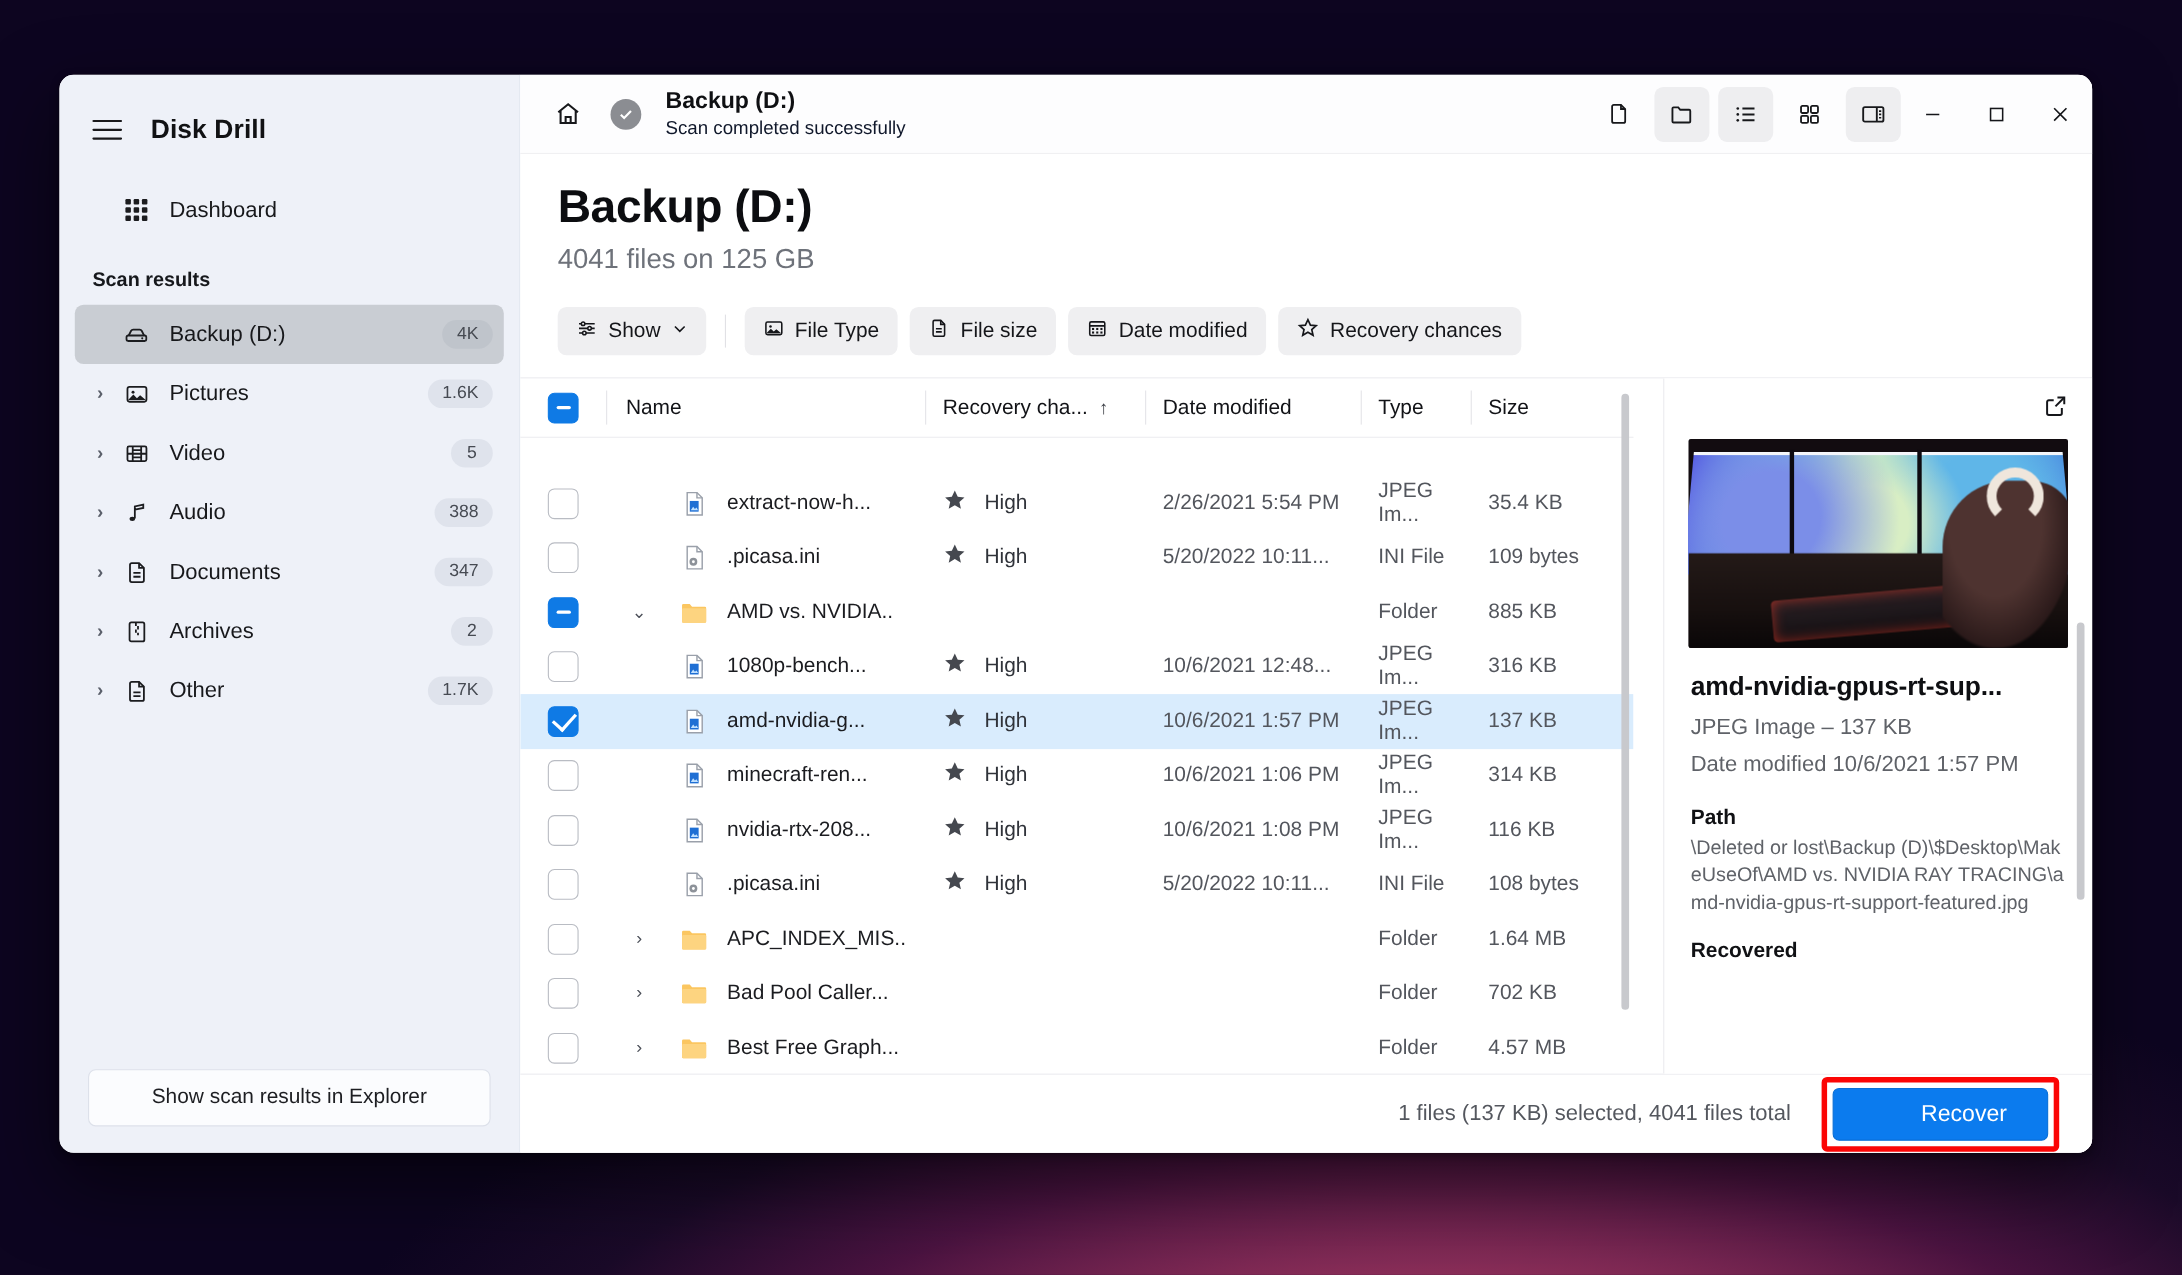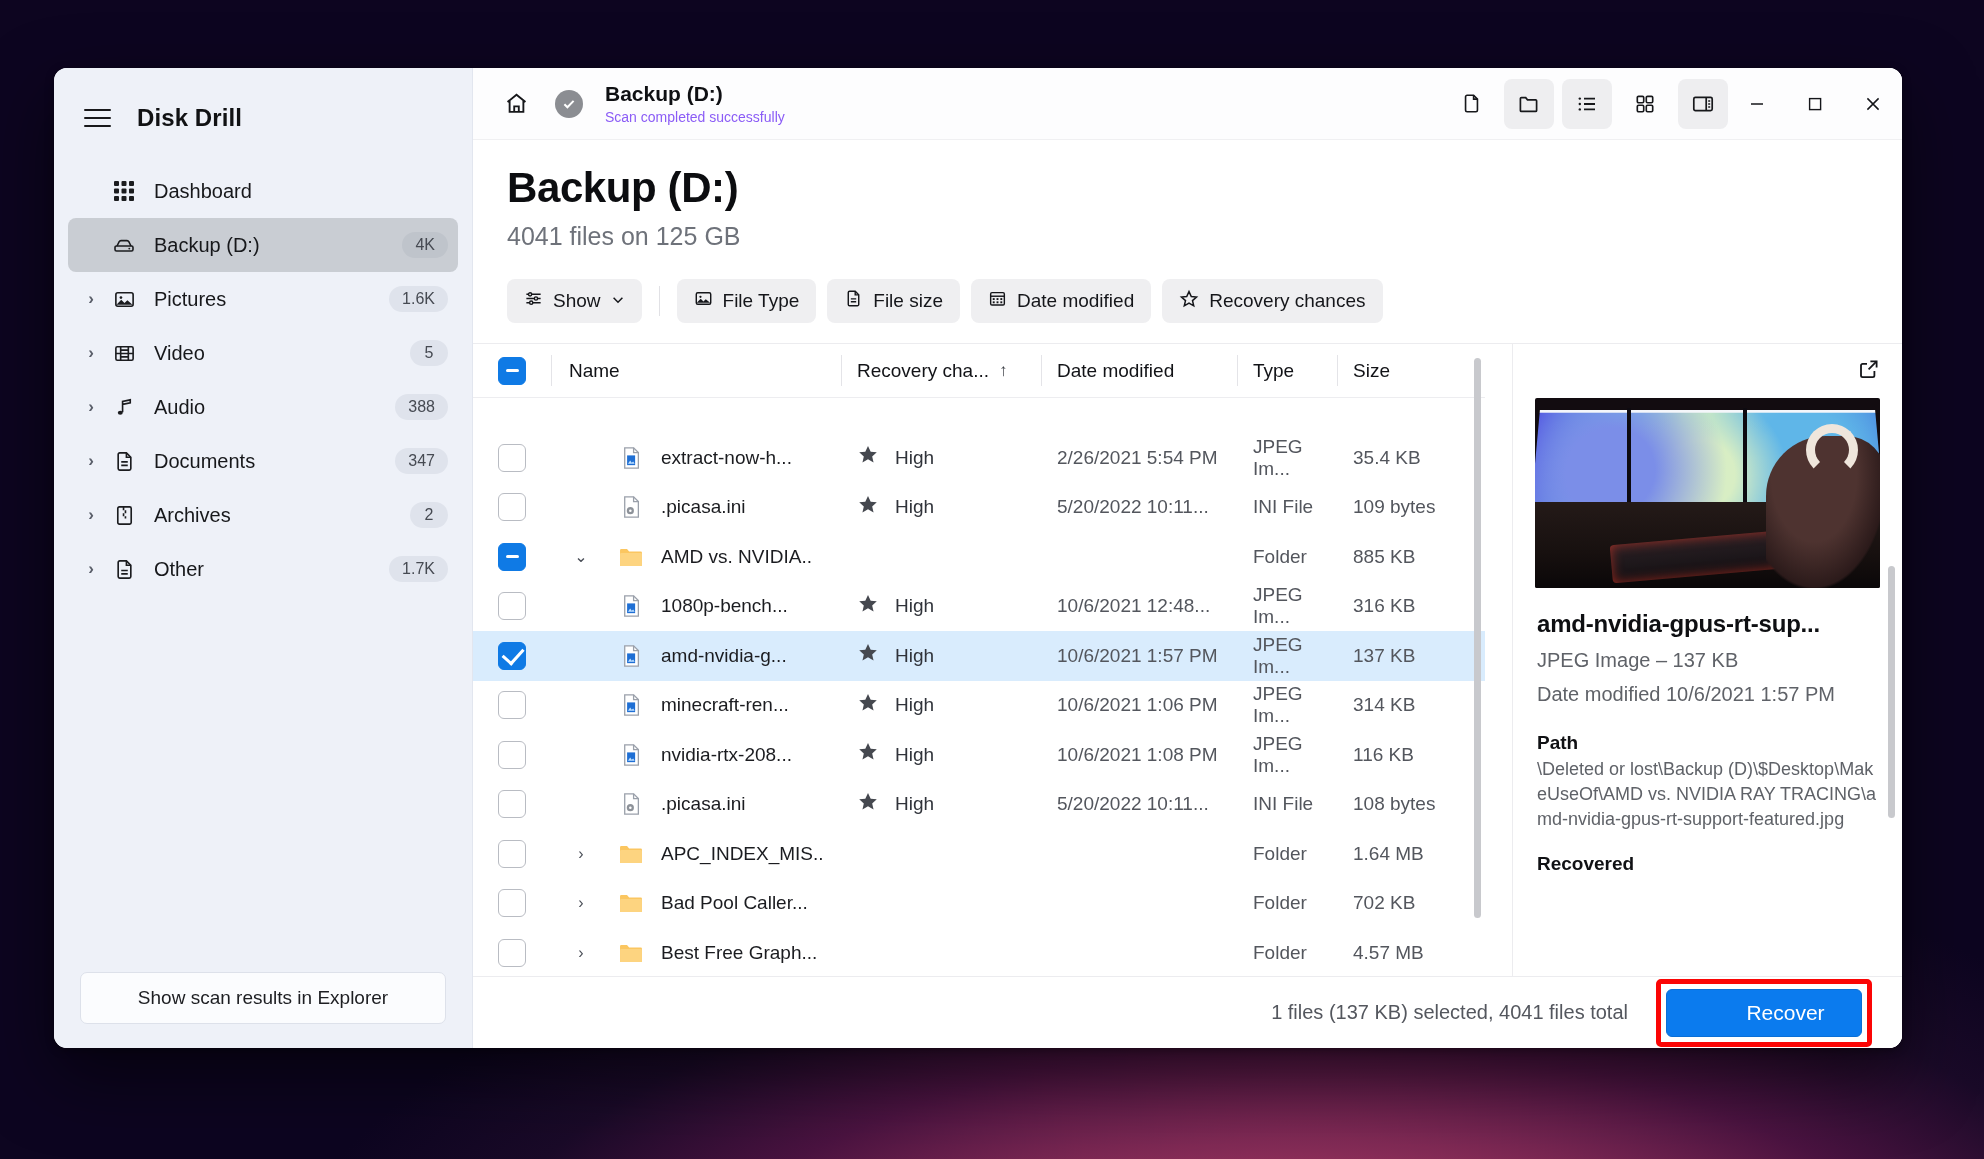--- a/index.html
+++ b/index.html
@@ -88,21 +88,21 @@
     flex: 0 0 auto;
   }
   .tb-icon-btn.active { background: #eeeef0; }
   .status-dot {
     width: 28px; height: 28px; border-radius: 50%;
     background: #8b8d92; display:flex; align-items:center; justify-content:center;
     margin: 0 8px 0 14px; flex: 0 0 auto;
   }
   .hdr-text { margin-left: 14px; line-height: 1.18; flex: 0 0 auto; }
   .hdr-title { font-size: 21px; font-weight: 700; color: #0f1013; }
-  .hdr-sub { font-size: 14px; color: #8b5cf6; margin-top: 2px; }
+  .hdr-sub { font-size: 17px; color: #0f172a; margin-top: 2px; }
   .tb-spacer { flex: 1; }
   .tb-group { display: flex; align-items: center; gap: 8px; }
   .searchbox {
     width: 242px; height: 42px; border: 1px solid #d9dade; border-radius: 7px;
     background: #fff; display: flex; align-items: center; padding: 0 12px;
     margin-left: 22px; margin-right: 14px;
   }
   .searchbox input {
     border: 0; outline: 0; flex: 1; font-size: 18px; color: #222;
     font-family: "Liberation Sans", sans-serif; background: transparent;
@@ -281,20 +281,21 @@
                 <rect x="16" y="8.5" width="5" height="5" rx="1"></rect>
               <rect x="1" y="16" width="5" height="5" rx="1"></rect>
                 <rect x="8.5" y="16" width="5" height="5" rx="1"></rect>
                 <rect x="16" y="16" width="5" height="5" rx="1"></rect>
             </g>
           </svg>
         </span>
         <span class="sb-label">Dashboard</span>
       </div>
 
+      <div class="sb-section">Scan results</div>
 
       <div class="sb-row selected">
         <span class="chev blank">›</span>
         <span class="sb-ico">
           <svg width="24" height="24" viewBox="0 0 24 24" fill="none" stroke="#1b1c1f" stroke-width="1.6">
             <path d="M3 14.5a1.5 1.5 0 0 1 1.5-1.5h15a1.5 1.5 0 0 1 1.5 1.5v2A1.5 1.5 0 0 1 19.5 18h-15A1.5 1.5 0 0 1 3 16.5z"></path>
             <path d="M5 13l2.2-4.3A2 2 0 0 1 9 7.6h6a2 2 0 0 1 1.8 1.1L19 13"></path>
             <circle cx="17.3" cy="15.6" r=".95" fill="#1b1c1f" stroke="none"></circle>
           </svg>
         </span>

